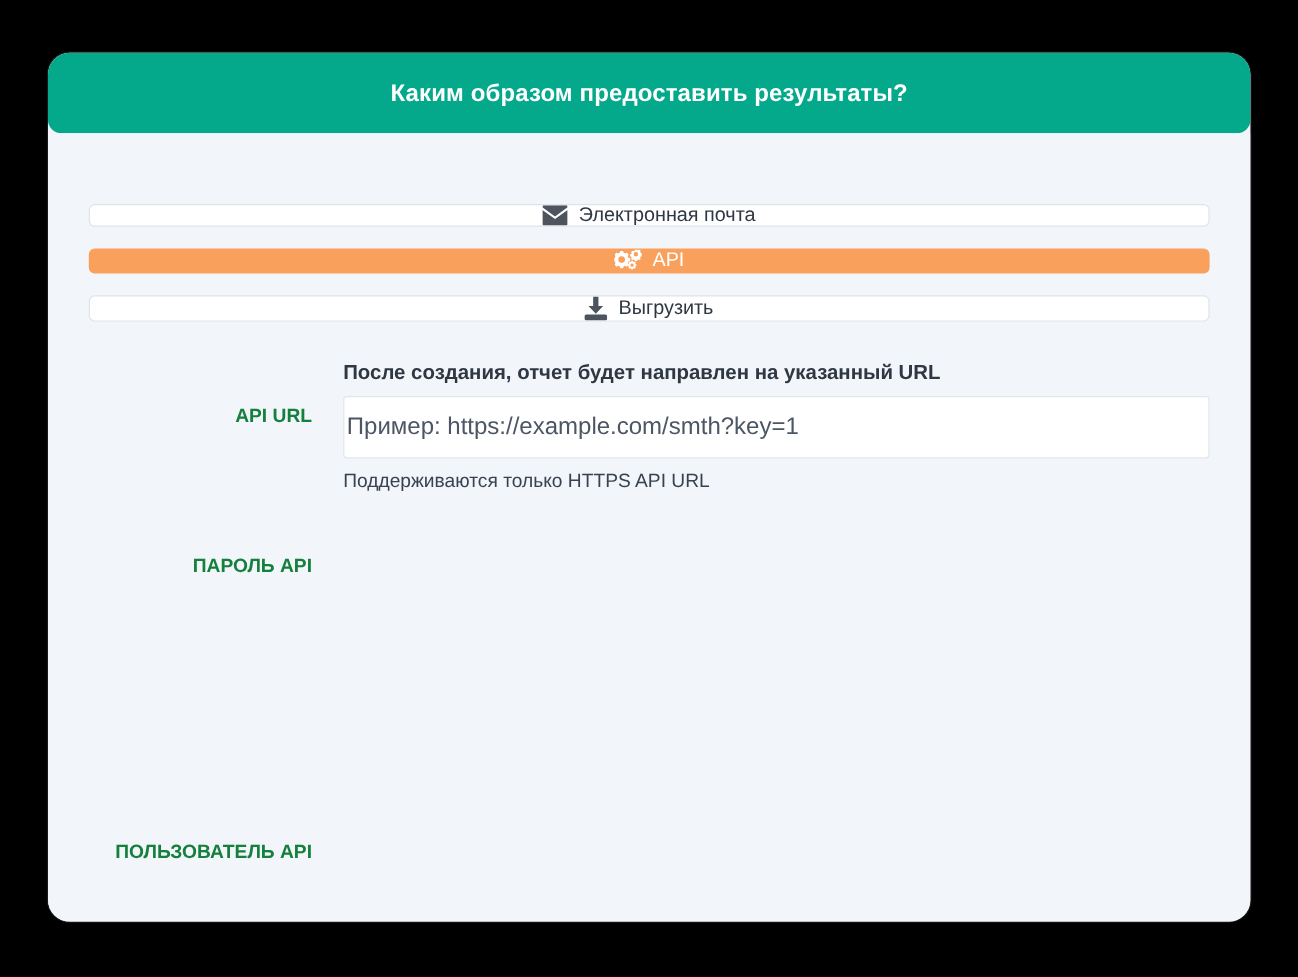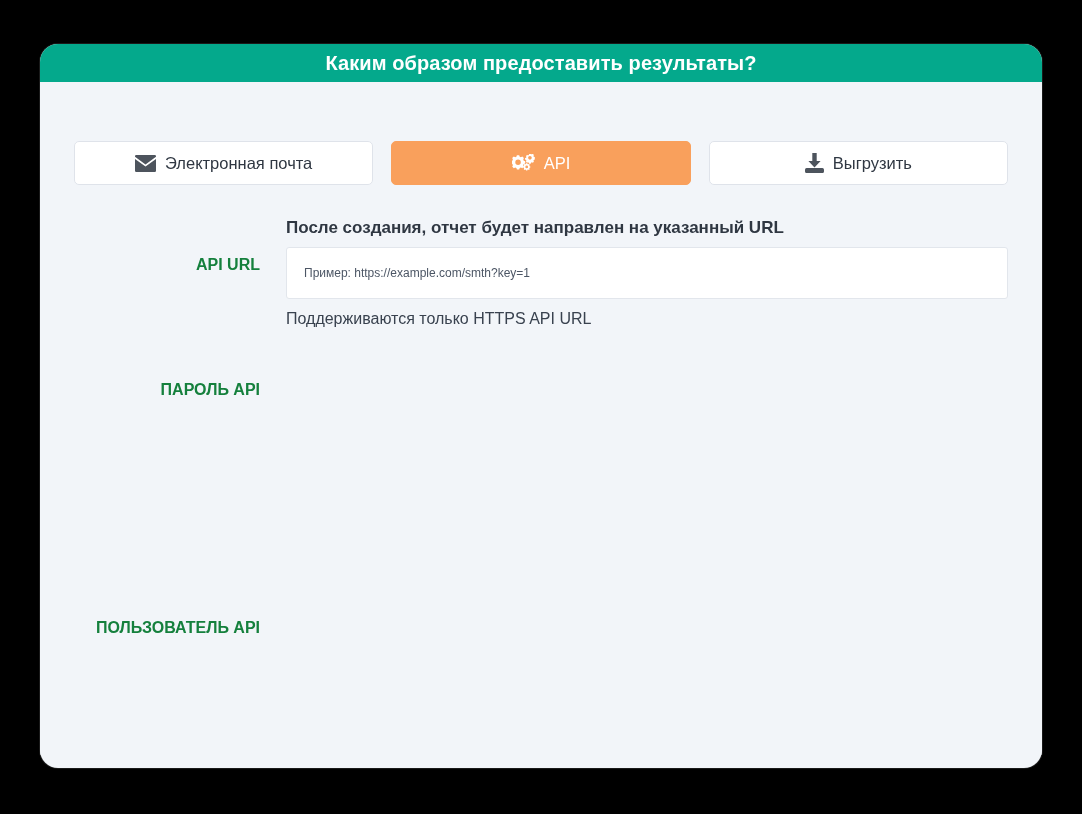--- a/index.html
+++ b/index.html
@@ -29,25 +29,26 @@
     width: 1002px;
     height: 724px;
     border-radius: 18px;
     overflow: hidden;
     background: #f2f5f9;
     box-shadow: 0 0 0 1px rgba(255,255,255,0.10);
   }
 
   
   #modal-header {
-    height: 38px;
+    height: 67px;
     background: #04a98c;
     display: flex;
     align-items: center;
     justify-content: center;
+    border-radius: 11px;
   }
   #modal-title {
     color: #ffffff;
     font-size: 20px;
     font-weight: bold;
     letter-spacing: 0.1px;
     line-height: 1;
   }
 
   
@@ -56,20 +57,21 @@
     height: calc(100% - 51px);
     background: #f2f5f9;
     position: relative;
   }
 
   
   #tab-row {
     display: flex;
     gap: 18px;
     padding: 59px 34px 0 34px;
+    flex-direction: column;
   }
   .tab {
     flex: 1 1 0;
     height: 44px;
     border-radius: 5px;
     display: flex;
     align-items: center;
     justify-content: center;
     gap: 9px;
     font-size: 16.5px;
@@ -119,22 +121,22 @@
     font-size: 17px;
     color: #2f3742;
     font-weight: bold;
     margin-bottom: 9px;
     line-height: 1.2;
   }
   .field-input {
     display: block;
     width: 100%;
     height: 52px;
-    padding: 0 17px;
-    font-size: 12px;
+    padding: 0 2px;
+    font-size: 20px;
     font-family: inherit;
     color: #2f3742;
     background: #ffffff;
     border: 1px solid #e2e6ec;
     border-radius: 3px;
     outline: none;
   }
   .field-input::placeholder { color: #4c5665; opacity: 1; }
   .field-hint {
     font-size: 16px;

